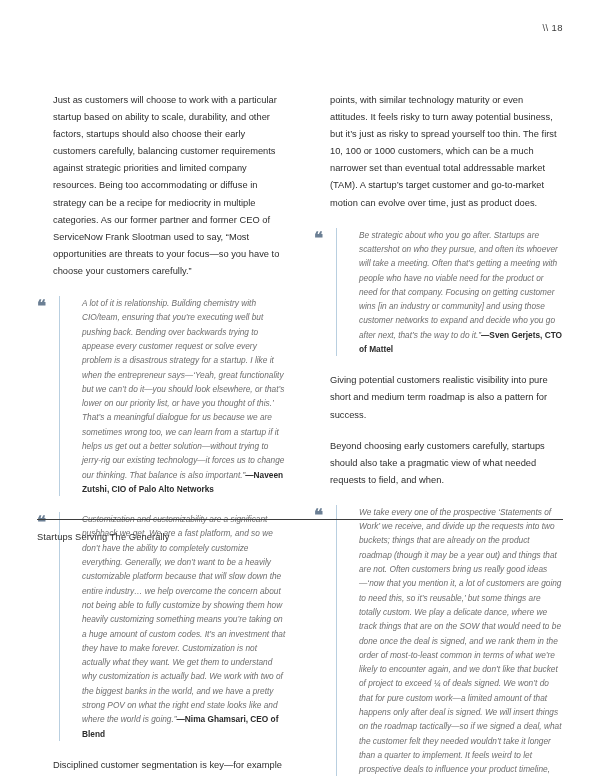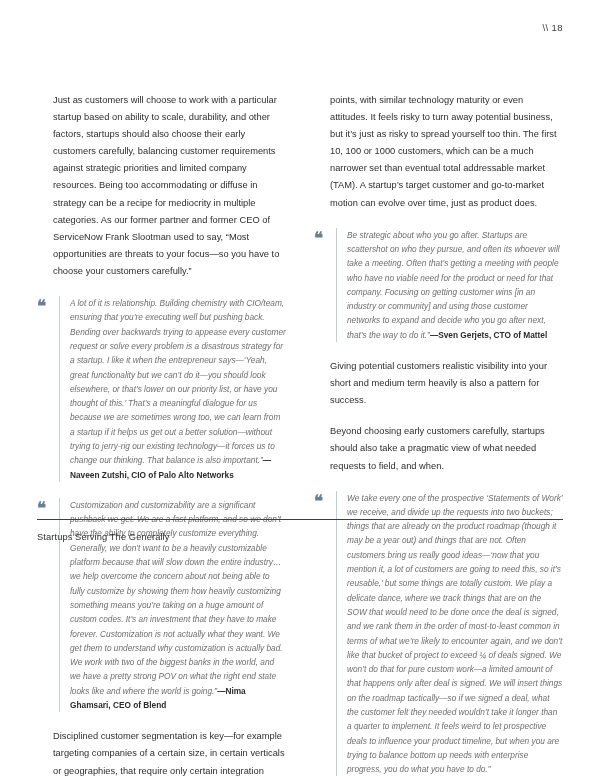--- a/index.html
+++ b/index.html
@@ -72,21 +72,21 @@
     font-weight: bold;
     font-size: 17px;
     line-height: 15px;
     color: #6b7f94;
     padding-top: 3px;
     user-select: none;
   }
   .quote-body {
     flex: 1 1 auto;
     border-left: 1.3px solid #b9cfe0;
-    padding-left: 10px;
+    padding-left: 22px;
   }
   .quote-text {
     margin: 0;
     font-style: italic;
     font-size: 8.3px;
     line-height: 14.3px;
     color: #6e6e6e;
   }
   .quote-attrib {
     font-style: normal;
@@ -157,21 +157,21 @@
 
       <p class="body-text">points, with similar technology maturity or even attitudes. It feels risky to turn away potential business, but it’s just as risky to spread yourself too thin. The first 10, 100 or 1000 customers, which can be a much narrower set than eventual total addressable market (TAM). A startup’s target customer and go-to-market motion can evolve over time, just as product does.</p>
 
       <div class="quote">
         <div class="quote-mark">❝</div>
         <div class="quote-body">
           <p class="quote-text"><span>Be strategic about who you go after. Startups are scattershot on who they pursue, and often its whoever will take a meeting. Often that’s getting a meeting with people who have no viable need for the product or need for that company. Focusing on getting customer wins [in an industry or community] and using those customer networks to expand and decide who you go after next, that’s the way to do it.”</span><span class="quote-attrib">—Sven Gerjets, CTO of Mattel</span></p>
         </div>
       </div>
 
-      <p class="body-text">Giving potential customers realistic visibility into your short and medium term heavily is also a pattern for success.</p>
+      <p class="body-text">Giving potential customers realistic visibility into pure short and medium term roadmap is also a pattern for success.</p>
 
       <p class="body-text">Beyond choosing early customers carefully, startups should also take a pragmatic view of what needed requests to field, and when.</p>
 
       <div class="quote">
         <div class="quote-mark">❝</div>
         <div class="quote-body">
           <p class="quote-text"><span>We take every one of the prospective ‘Statements of Work’ we receive, and divide up the requests into two buckets; things that are already on the product roadmap (though it may be a year out) and things that are not. Often customers bring us really good ideas—‘now that you mention it, a lot of customers are going to need this, so it’s reusable,’ but some things are totally custom. We play a delicate dance, where we track things that are on the SOW that would need to be done once the deal is signed, and we rank them in the order of most-to-least common in terms of what we’re likely to encounter again, and we don’t like that bucket of project to exceed ¼ of deals signed. We won’t do that for pure custom work—a limited amount of that happens only after deal is signed. We will insert things on the roadmap tactically—so if we signed a deal, what the customer felt they needed wouldn’t take it longer than a quarter to implement. It feels weird to let prospective deals to influence your product timeline, but when you are trying to balance bottom up needs with enterprise progress, you do what you have to do.”</span><span class="quote-attrib-block">— Danny Leffel, CEO of Crew</span></p>
         </div>
       </div>
 

